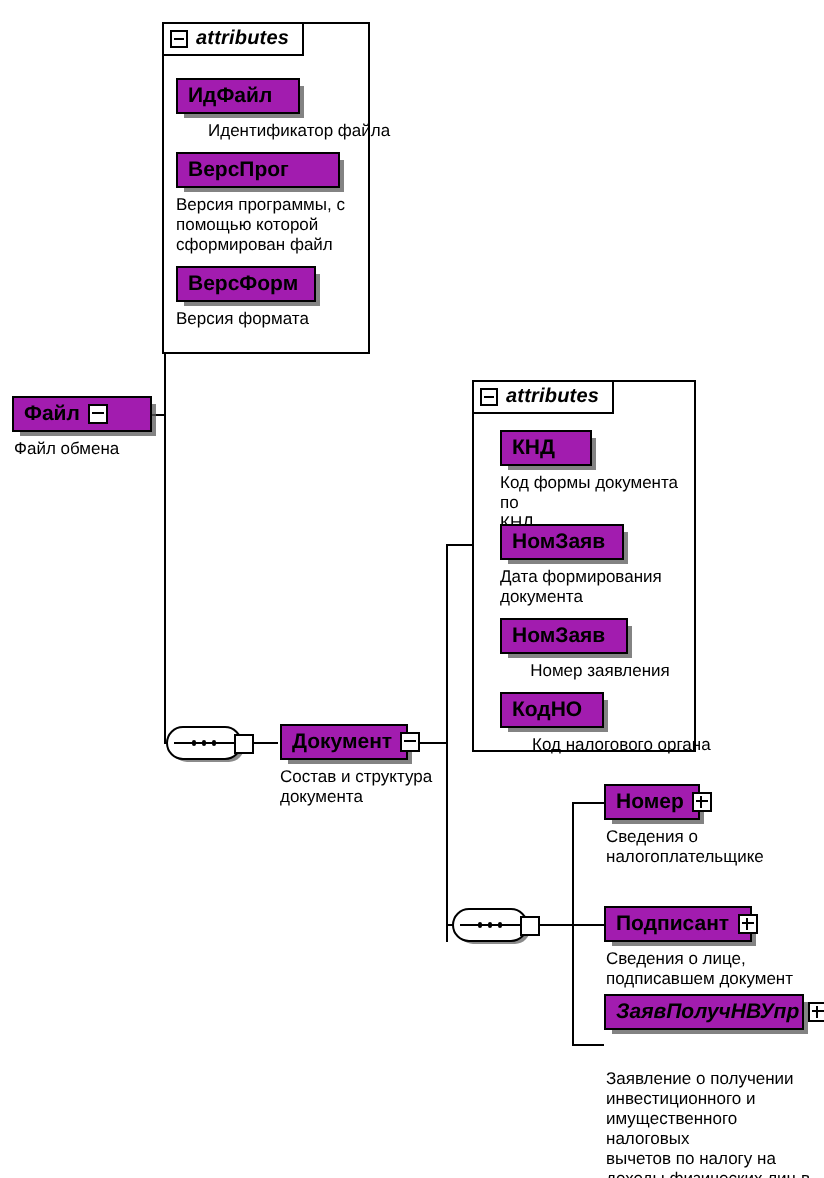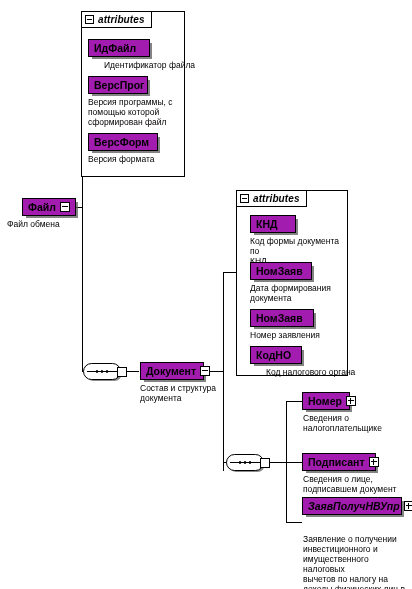--- a/index.html
+++ b/index.html
@@ -113,39 +113,39 @@
   <div class="ln h" style="left:223px;top:272px;width:14px;"></div>
 
   <div class="ln h" style="left:223px;top:462px;width:10px;"></div>
 
   <div class="ln h" style="left:270px;top:462px;width:16px;"></div>
   <div class="ln v" style="left:286px;top:401px;height:121px;"></div>
   <div class="ln h" style="left:286px;top:401px;width:16px;"></div>
   <div class="ln h" style="left:286px;top:462px;width:16px;"></div>
   <div class="ln h" style="left:286px;top:522px;width:16px;"></div>
 
-  <div class="nodebox with-toggle" style="left:6px;top:198px;width:54px;margin-left:16px;">
+  <div class="nodebox with-toggle" style="left:6px;top:198px;width:70px;">
     <span class="nm">Файл</span>
     <span class="tgl"></span>
   </div>
   <div class="caption" style="left:7px;top:219px;width:70px;">Файл обмена</div>
 
   <div class="attr-panel" style="left:81px;top:11px;width:104px;height:166px;">
     <div class="attr-tab">
       <span class="tgl"></span>
       <span class="lbl">attributes</span>
     </div>
   </div>
 
   <div class="nodebox" style="left:88px;top:39px;width:62px;">
     <span class="nm">ИдФайл</span>
   </div>
   <div class="caption" style="left:104px;top:60px;width:95px;">Идентификатор файла</div>
 
-  <div class="nodebox" style="left:88px;top:76px;width:60px;">
+  <div class="nodebox" style="left:88px;top:76px;width:82px;">
     <span class="nm">ВерсПрог</span>
   </div>
   <div class="caption" style="left:88px;top:97px;width:92px;">Версия программы, с
 помощью которой
 сформирован файл</div>
 
   <div class="nodebox" style="left:88px;top:133px;width:70px;">
     <span class="nm">ВерсФорм</span>
   </div>
   <div class="caption" style="left:88px;top:154px;width:92px;">Версия формата</div>
@@ -183,21 +183,21 @@
 
   <div class="nodebox" style="left:250px;top:262px;width:62px;">
     <span class="nm">НомЗаяв</span>
   </div>
   <div class="caption" style="left:250px;top:283px;width:100px;">Дата формирования
 документа</div>
 
   <div class="nodebox" style="left:250px;top:309px;width:64px;">
     <span class="nm">НомЗаяв</span>
   </div>
-  <div class="caption" style="left:250px;top:330px;width:100px;">Номер заявления</div>
+  <div class="caption" style="left:250px;top:330px;width:100px;text-align:center;">Номер заявления</div>
 
   <div class="nodebox" style="left:250px;top:346px;width:52px;">
     <span class="nm">КодНО</span>
   </div>
   <div class="caption" style="left:250px;top:367px;width:100px;margin-left:16px;">Код налогового органа</div>
 
   <div class="seq" style="left:226px;top:454px;">
     <div class="body"></div>
     <div class="bar"></div>
     <div class="dots">

